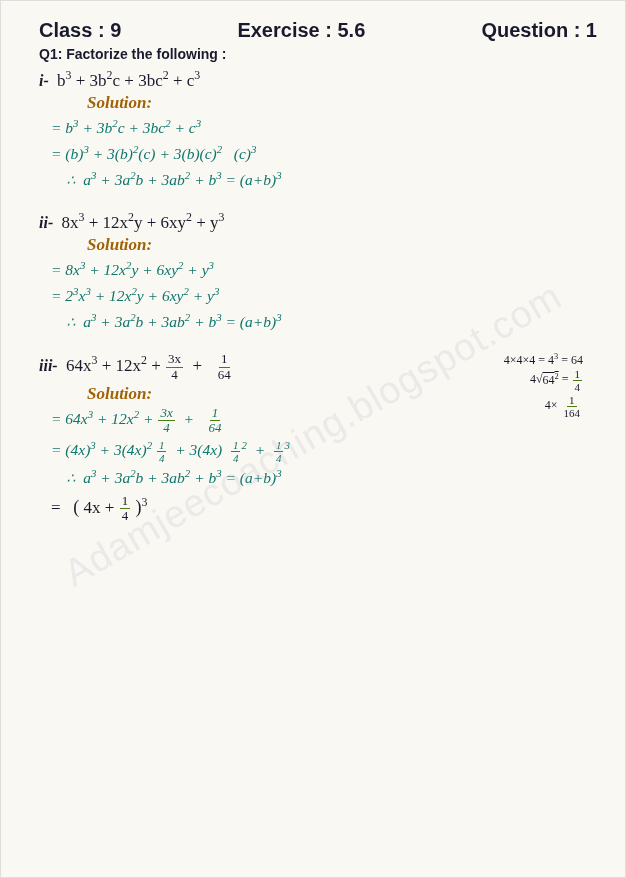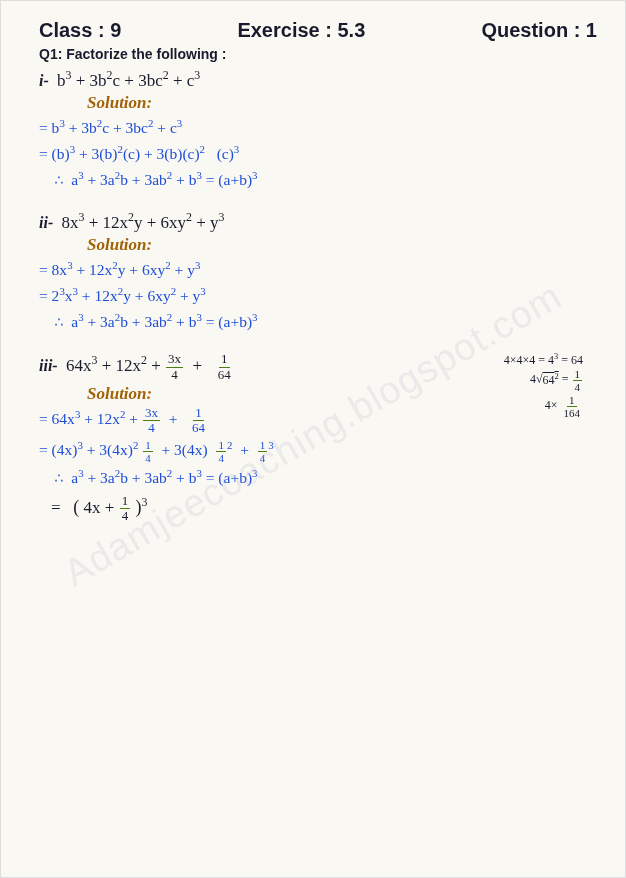--- a/index.html
+++ b/index.html
@@ -74,25 +74,26 @@
       font-size: 17px;
       font-style: italic;
       font-weight: bold;
       margin-bottom: 2px;
       font-family: 'Georgia', serif;
       margin-left: 48px;
     }
 
     .math-line {
       font-size: 15.5px;
-      color: #1d4ed8;
-      margin-left: 0;
+      color: #0f766e;
+      margin-left: 12px;
       margin-bottom: 1px;
       font-family: 'Times New Roman', serif;
       line-height: 1.55;
+      font-style: italic;
     }
 
     .result-line {
       font-size: 17px;
       color: #1a1a2e;
       margin-left: 12px;
       margin-top: 2px;
       margin-bottom: 2px;
       font-family: 'Times New Roman', serif;
     }
@@ -129,21 +130,21 @@
   </style>
 </head>
 <body>
 
 <div class="page">
 
   <div class="watermark">Adamjeecoaching.blogspot.com</div>
 
   <div class="header-line">
     <span>Class : 9</span>
-    <span>Exercise : 5.3</span>
+    <span>Exercise : 5.6</span>
     <span>Question : 1</span>
   </div>
 
   <div class="q1-label">Q1: Factorize  the following :</div>
 
   <div class="section">
     <div class="problem-line">
       <span class="roman">i-</span>
       <span>
         b<sup>3</sup> + 3b<sup>2</sup>c + 3bc<sup>2</sup> + c<sup>3</sup>

